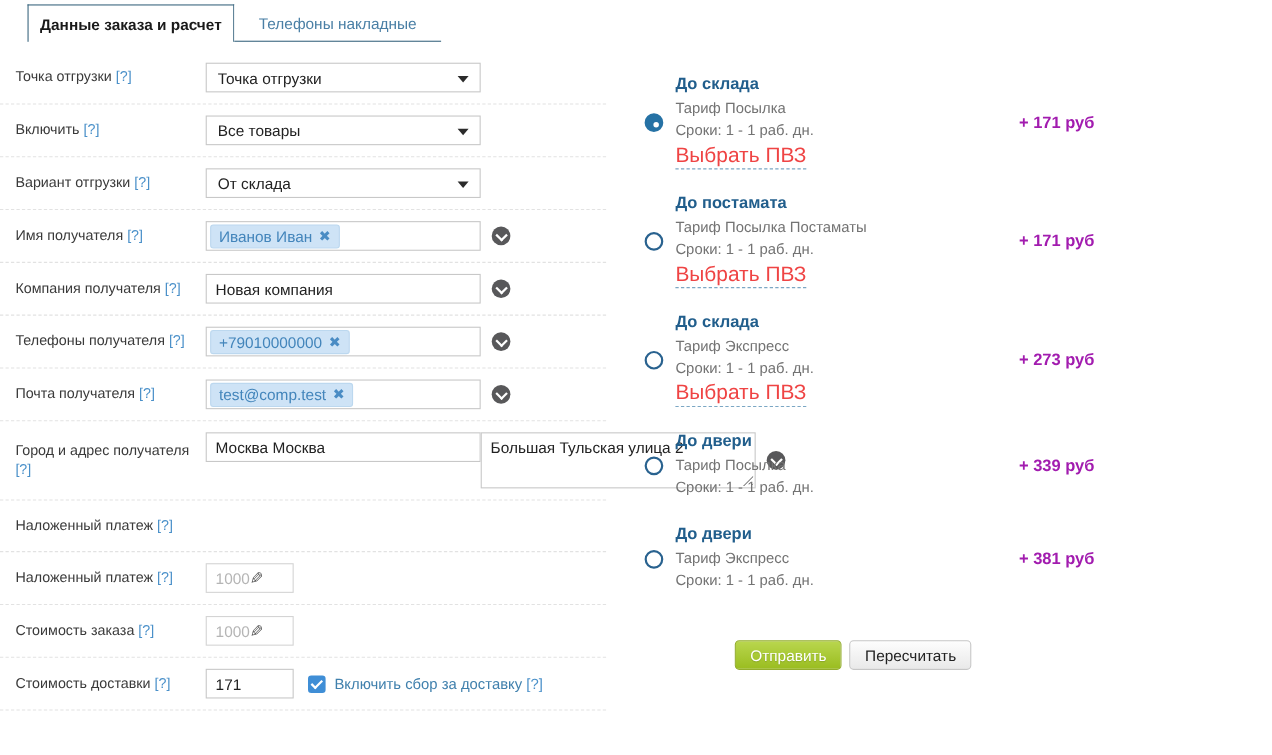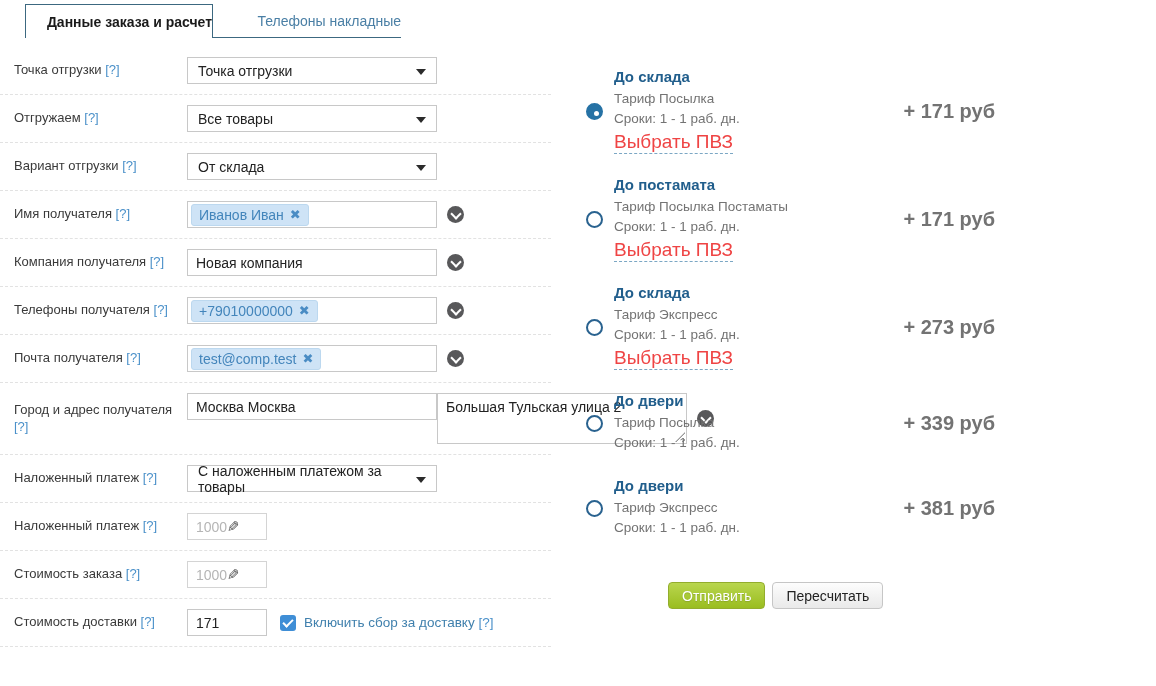--- a/index.html
+++ b/index.html
@@ -4,21 +4,21 @@
 <style>
   * { margin:0; padding:0; box-sizing:border-box; }
   html,body { background:#fff; }
   body {
     width:1156px; height:686px; position:relative; overflow:hidden;
     font-family:"Liberation Sans","DejaVu Sans",sans-serif;
     color:#333; font-size:13px;
   }
   
   .tabbar { position:absolute; left:25px; top:4px; display:flex; }
-  .tab { height:34px; width:188px; display:flex; align-items:center; justify-content:flex-end; cursor:pointer; background:#fff; }
+  .tab { height:34px; width:188px; display:flex; align-items:center; justify-content:center; cursor:pointer; background:#fff; }
   .tab.active { border:1px solid #3c6880; border-bottom:none; font-weight:bold; color:#1a1a1a; font-size:14px; }
   .tab.inactive { border-bottom:1px solid #3c6880; color:#4a7fa5; font-size:14px; }
   
   .form-col { position:absolute; left:0; top:47px; width:551px; }
   .row { display:flex; align-items:center; border-bottom:1px dashed #e2e2e2; padding:10px 0 10px 14px; min-height:47px; }
   .lbl { width:173px; flex:none; color:#3a3a3a; font-size:13px; line-height:1.25; padding-right:6px; }
   .help { color:#4a90c9; text-decoration:none; cursor:pointer; }
   .ctrl { display:flex; align-items:center; }
   .sel {
     width:250px; height:27px; border:1px solid #c8c8c8; background:#fff;
@@ -78,21 +78,21 @@
   .radio-cell { width:40px; flex:none; display:flex; justify-content:center; }
   .radio { width:17px; height:17px; border-radius:50%; border:2px solid #29628f; background:#fff; flex:none; cursor:pointer; position:relative; }
   .radio.selected { background:#2672a5; border-color:#2672a5; }
   .radio.selected::after {
     content:""; position:absolute; left:6px; top:6px; width:5px; height:5px; border-radius:50%; background:#fff;
   }
   .opt-body { flex:1; }
   .opt-title { color:#215e8c; font-weight:bold; font-size:15px; margin-bottom:6px; }
   .opt-line { color:#737373; font-size:13.5px; margin-bottom:5px; }
   .opt-link { color:#ef4444; font-size:19px; border-bottom:1px dashed #7ba7c4; display:inline-block; cursor:pointer; text-decoration:none; }
-  .opt-price { color:#737373; font-weight:bold; font-size:20px; white-space:nowrap; align-self:center; }
+  .opt-price { color:#a21caf; font-weight:bold; font-size:15px; white-space:nowrap; align-self:center; }
   
   .btn-row { margin-top:42px; margin-left:94px; display:flex; gap:7px; }
   .btn { height:27px; border-radius:4px; font-size:14px; padding:0 13px; cursor:pointer; display:flex; align-items:center; }
   .btn-submit {
     background:linear-gradient(#b9d64e, #9abd20); border:1px solid #93ad2d; color:#fff;
     text-shadow:0 1px 1px rgba(0,0,0,.15);
   }
   .btn-plain { background:linear-gradient(#fdfdfd, #e9e9e9); border:1px solid #c6c6c6; color:#222; }
 </style>
 </head>
@@ -117,21 +117,21 @@
     <div class="ctrl">
       <div class="sel">
         <span>Точка отгрузки</span>
         <span class="caret"></span>
       </div>
     </div>
   </div>
 
   <div class="row">
     <div class="lbl">
-      <span>Отгружаем</span>
+      <span>Включить</span>
       <a class="help">[?]</a>
     </div>
     <div class="ctrl">
       <div class="sel">
         <span>Все товары</span>
         <span class="caret"></span>
       </div>
     </div>
   </div>
 
@@ -225,26 +225,20 @@
       </div>
       <span class="chev"></span>
     </div>
   </div>
 
   <div class="row">
     <div class="lbl">
       <span>Наложенный платеж</span>
       <a class="help">[?]</a>
     </div>
-    <div class="ctrl">
-      <div class="sel">
-        <span>С наложенным платежом за товары</span>
-        <span class="caret"></span>
-      </div>
-    </div>
   </div>
 
   <div class="row">
     <div class="lbl">
       <span>Наложенный платеж</span>
       <a class="help">[?]</a>
     </div>
     <div class="ctrl">
       <div class="inp small disabled">
         <span>1000</span>

